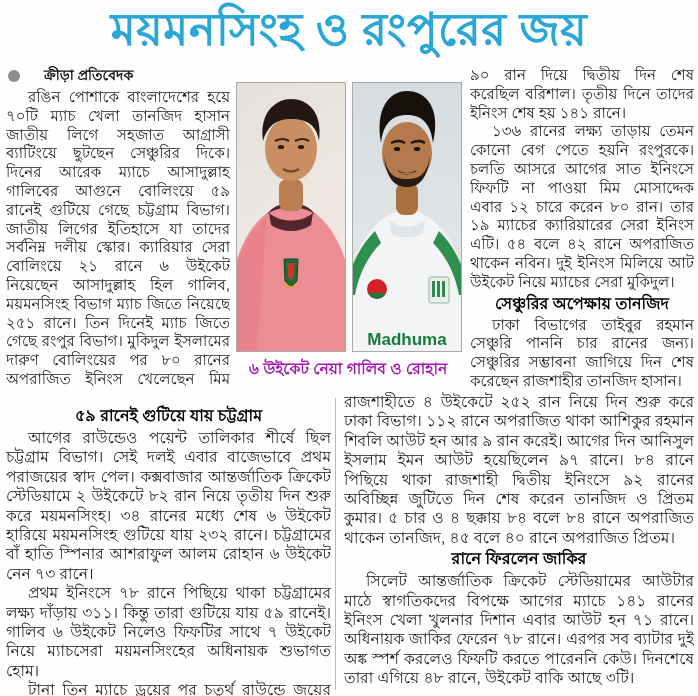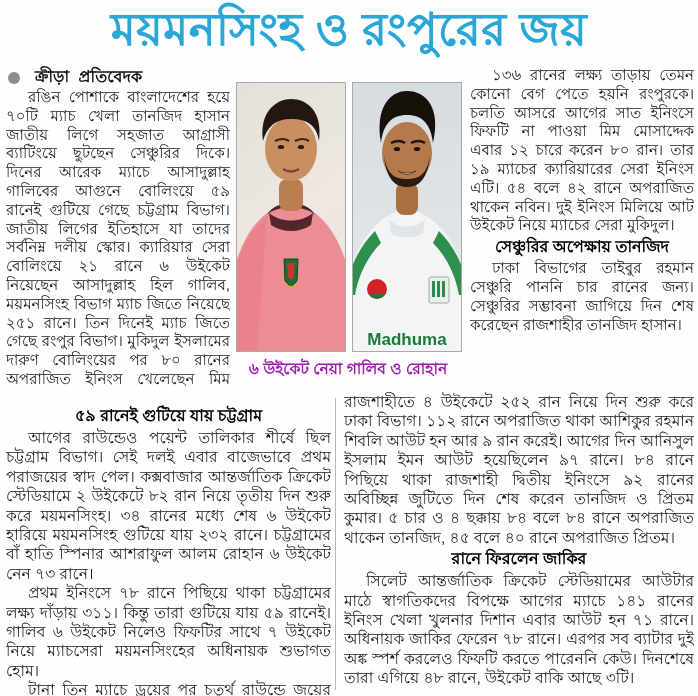--- a/index.html
+++ b/index.html
@@ -25,25 +25,24 @@
     letter-spacing: 0.5px;
     white-space: nowrap;
     overflow: hidden;
   }
   .byline {
     position: absolute;
     left: 8px; top: 64px;
     width: 222px;
     display: flex;
     align-items: center;
-    gap: 15px;
+    gap: 24px;
     font-weight: 700;
-    font-size: 16px;
+    font-size: 14px;
     color: #111;
-    font-family: Liberation Mono, monospace;
   }
   .byline .dot {
     width: 12px; height: 12px;
     border-radius: 50%;
     background: #8d8d8d;
     flex: 0 0 auto;
   }
   .col { position: absolute; overflow: hidden; text-align: justify; }
   .col p { text-align: justify; }
   .col-left-narrow {
@@ -197,20 +196,21 @@
         <rect x="89" y="198" width="3" height="16" fill="#2e8b4f"></rect>
 
         <text x="54" y="262" text-anchor="middle" font-family="Liberation Sans, sans-serif" font-size="17" font-weight="bold" fill="#1a7a3a">Madhuma</text>
       </svg>
     </div>
   </div>
 
   <div class="photo-caption">৬ উইকেট নেয়া গালিব ও রোহান</div>
 
   <div class="col col-right-narrow">
+    <p>৯০ রান দিয়ে দ্বিতীয় দিন শেষ করেছিল বরিশাল। তৃতীয় দিনে তাদের ইনিংস শেষ হয় ১৪১ রানে।</p>
     <p class="indent">১৩৬ রানের লক্ষ্য তাড়ায় তেমন কোনো বেগ পেতে হয়নি রংপুরকে। চলতি আসরে আগের সাত ইনিংসে ফিফটি না পাওয়া মিম মোসাদ্দেক এবার ১২ চারে করেন ৮০ রান। তার ১৯ ম্যাচের ক্যারিয়ারের সেরা ইনিংস এটি। ৫৪ বলে ৪২ রানে অপরাজিত থাকেন নবিন। দুই ইনিংস মিলিয়ে আট উইকেট নিয়ে ম্যাচের সেরা মুকিদুল।</p>
     <div class="subhead">সেঞ্চুরির অপেক্ষায় তানজিদ</div>
     <p class="indent">ঢাকা বিভাগের তাইবুর রহমান সেঞ্চুরি পাননি চার রানের জন্য। সেঞ্চুরির সম্ভাবনা জাগিয়ে দিন শেষ করেছেন রাজশাহীর তানজিদ হাসান।</p>
   </div>
 
   <div class="vdivider"></div>
 
   <div class="col col-left-wide">
     <div class="subhead">৫৯ রানেই গুটিয়ে যায় চট্টগ্রাম</div>
     <p class="indent">আগের রাউন্ডেও পয়েন্ট তালিকার শীর্ষে ছিল চট্টগ্রাম বিভাগ। সেই দলই এবার বাজেভাবে প্রথম পরাজয়ের স্বাদ পেল। কক্সবাজার আন্তর্জাতিক ক্রিকেট স্টেডিয়ামে ২ উইকেটে ৮২ রান নিয়ে তৃতীয় দিন শুরু করে ময়মনসিংহ। ৩৪ রানের মধ্যে শেষ ৬ উইকেট হারিয়ে ময়মনসিংহ গুটিয়ে যায় ২৩২ রানে। চট্টগ্রামের বাঁ হাতি স্পিনার আশরাফুল আলম রোহান ৬ উইকেট নেন ৭৩ রানে।</p>

